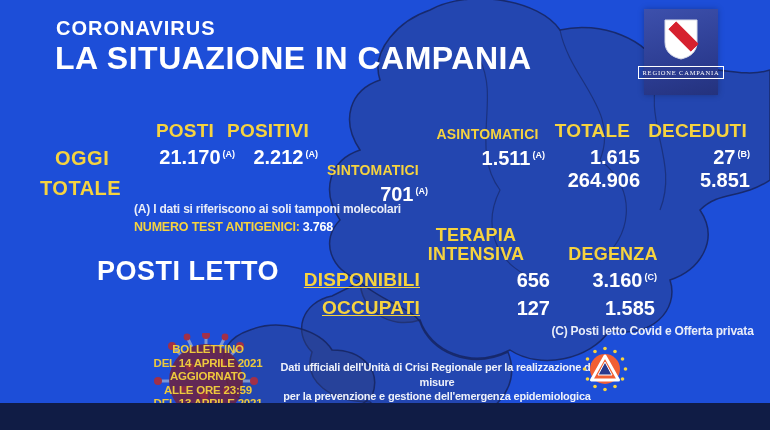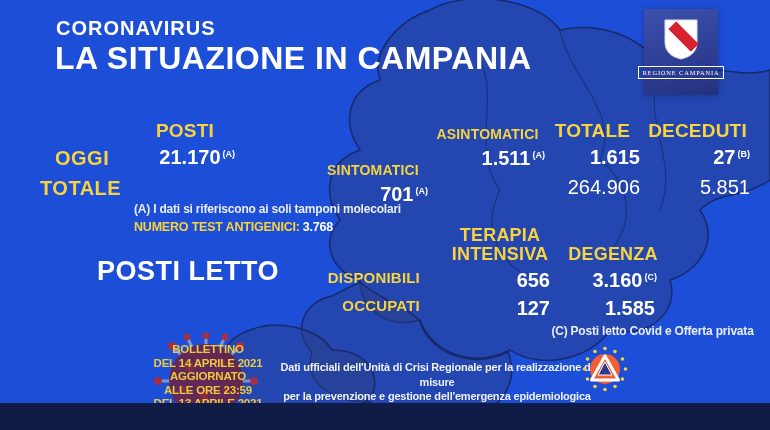--- a/index.html
+++ b/index.html
@@ -27,21 +27,21 @@
   .region-logo-label{margin-top:6px;border:1px solid #fff;color:#fff;
     font-family:"Liberation Serif","DejaVu Serif",serif;
     font-size:6.5px;letter-spacing:.8px;padding:2px 3px;white-space:nowrap;}
 
   
   .stat-col{position:absolute;top:120px;text-align:right;}
   .stat-col .hd{height:22px;display:flex;align-items:flex-end;justify-content:center;
     font-weight:700;color:#f6d33f;font-size:19px;letter-spacing:.2px;}
   .stat-col .hd.small{font-size:14px;padding-bottom:1px;}
   .stat-col .val{margin-top:4px;font-size:20px;font-weight:700;color:#fff;white-space:nowrap;}
-  .stat-col .tot{margin-top:7px;font-size:20px;font-weight:400;color:#fff;white-space:nowrap;}
+  .stat-col .tot{font-size:20px;font-weight:700;color:#fff;white-space:nowrap;}
   .sup{font-size:9px;font-weight:700;position:relative;top:-7px;margin-left:2px;}
   .col-test{left:135px;width:100px;}
   .col-positivi{left:218px;width:100px;}
   .col-sintomatici{left:318px;width:110px;margin-top:36px;}
   .col-asintomatici{left:430px;width:115px;}
   .col-guariti{left:545px;width:95px;}
   .col-deceduti{left:645px;width:105px;}
 
   .row-label{position:absolute;font-size:20px;font-weight:700;color:#f6d33f;letter-spacing:.5px;}
   .row-label.oggi{left:55px;top:147px;}
@@ -51,26 +51,26 @@
   .note-a{left:134px;top:202px;}
   .note-e{left:548px;top:199px;width:212px;text-align:center;}
   .note-c{left:545px;top:324px;width:215px;text-align:center;}
   .antigen{position:absolute;left:134px;top:220px;font-size:12.5px;font-weight:700;letter-spacing:-.2px;}
   .antigen .lbl{color:#f6d33f;}
   .antigen .num{color:#ffffff;margin-left:3px;}
 
   
   .beds-head{position:absolute;text-align:center;color:#f6d33f;font-weight:700;
     font-size:18px;line-height:19px;letter-spacing:.2px;}
-  .beds-head.icu{left:446px;top:226px;width:108px;}
+  .beds-head.icu{left:422px;top:226px;width:108px;}
   .beds-head.ward{left:561px;top:245px;width:104px;}
   .posti-letto{position:absolute;left:97px;top:256px;font-size:27px;font-weight:700;
     color:#ffffff;letter-spacing:.5px;}
   .beds-row-label{position:absolute;left:293px;width:127px;text-align:right;
-    font-size:15px;font-weight:700;color:#f6d33f;letter-spacing:.2px;}
+    font-size:19px;font-weight:700;color:#f6d33f;letter-spacing:.2px;text-decoration:underline;}
   .beds-val{position:absolute;text-align:right;font-size:20px;font-weight:700;color:#fff;white-space:nowrap;}
   .r1{top:269px;} .r2{top:297px;}
   .icu-val{left:455px;width:95px;}
   .ward-val{left:550px;width:107px;}
 
   
   .virus-wrap{position:absolute;left:146px;top:333px;width:120px;height:100px;}
   .bulletin{position:absolute;left:133px;top:343px;width:150px;text-align:center;
     color:#edc93d;font-weight:700;font-size:11.5px;line-height:13.5px;letter-spacing:-.2px;}
 
@@ -115,20 +115,24 @@
     </svg>
     <div class="region-logo-label">REGIONE CAMPANIA</div>
   </div>
 
   <div class="row-label oggi">OGGI</div>
   <div class="row-label totale">TOTALE</div>
 
   <div class="stat-col col-test">
     <div class="hd">POSTI</div>
     <div class="val"><span>21.170</span><span class="sup">(A)</span></div>
+  </div>
+  <div class="stat-col col-positivi">
+    <div class="hd">POSITIVI</div>
+    <div class="val"><span>2.212</span><span class="sup">(A)</span></div>
   </div>
   <div class="stat-col col-sintomatici">
     <div class="hd small">SINTOMATICI</div>
     <div class="val"><span>701</span><span class="sup">(A)</span></div>
   </div>
   <div class="stat-col col-asintomatici">
     <div class="hd small">ASINTOMATICI</div>
     <div class="val"><span>1.511</span><span class="sup">(A)</span></div>
   </div>
   <div class="stat-col col-guariti">

